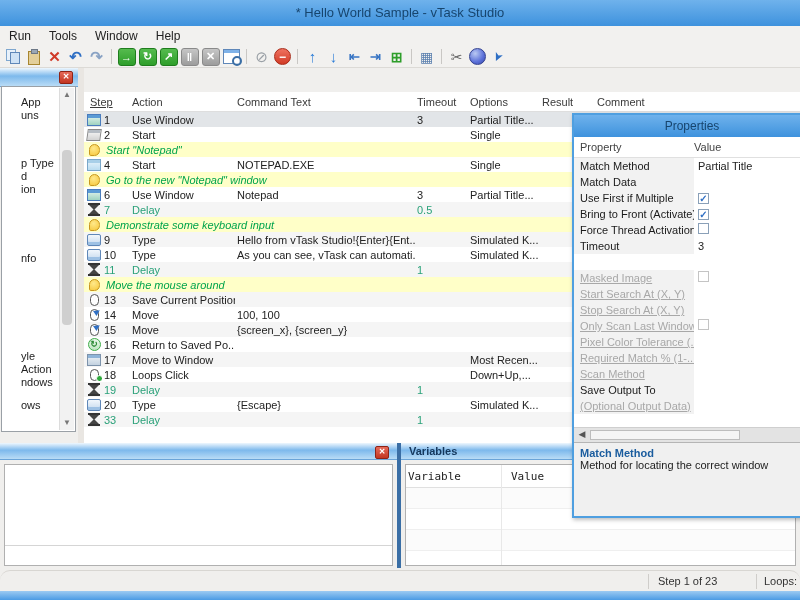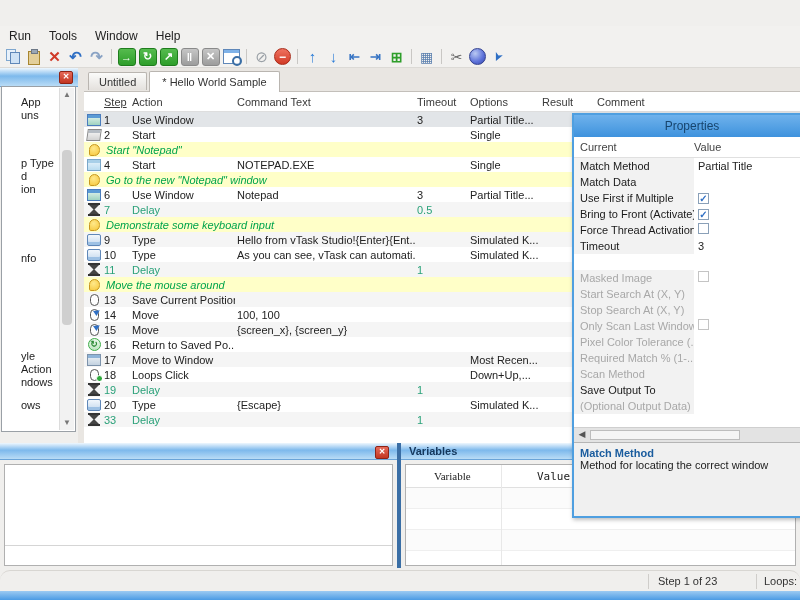--- a/index.html
+++ b/index.html
@@ -69,21 +69,21 @@
   
   .tabbar{position:absolute;left:84px;top:68px;width:716px;height:24px;background:#e9e6e2;
     border-bottom:1px solid #c3bfba;box-sizing:border-box;padding:3px 0 0 4px;}
   .tab{display:inline-block;padding:3px 10px 2px;background:linear-gradient(#fbfbfa,#e4e1dd);
     border:1px solid #b9b5b0;border-bottom:none;border-radius:2px 2px 0 0;margin-right:2px;color:#333;}
   .tab.active{background:#fff;padding:4px 12px 4px;position:relative;z-index:2;margin-bottom:-1px;}
   .tablewrap{position:absolute;left:84px;top:92px;width:716px;height:351px;background:#fff;}
   .thead,.trow{display:grid;grid-template-columns:18px 28px 105px 180px 53px 72px 55px auto;align-items:center;}
   .thead{height:19px;border-bottom:1px solid #dedede;color:#3a3a3a;}
   .thead div{padding-left:2px;}
-  .thead .c0{grid-column:1/3;padding-left:20px;text-decoration:underline;}
+  .thead .c0{grid-column:1/3;padding-left:6px;text-decoration:underline;}
   .trow{height:15px;font-size:11px;white-space:nowrap;}
   .trow>div{overflow:hidden;padding-left:2px;}
   .trow.alt{background:#f5f5f5;}
   .trow.sel{background:#e2e5e8;}
   .trow.delay .txt{color:#2aa179;}
   .trow.comment{background:#ffffc8;color:#00a44c;font-style:italic;}
   .trow.comment .ctext{grid-column:2/-1;padding-left:4px;}
   .cicon{display:flex;justify-content:center;align-items:center;}
   .cstep{text-align:left;padding-left:8px;}
 
@@ -110,21 +110,21 @@
   .bpanel .phead{position:absolute;left:0;top:0;right:0;height:17px;color:#14375c;font-weight:bold;
     line-height:16px;padding-left:8px;box-sizing:border-box;}
   .leftpanel{left:0;width:397px;}
   .leftbody{position:absolute;left:4px;top:21px;width:389px;height:102px;background:#fff;border:1px solid #b0b0b0;box-sizing:border-box;}
   .leftdiv{position:absolute;left:0;right:0;top:80px;height:1px;background:#d5d5d5;}
   .bdivider{position:absolute;left:397px;top:443px;width:4px;height:125px;background:#3a6ea5;}
   .varpanel{left:401px;width:399px;}
   .varbody{position:absolute;left:4px;top:21px;width:391px;height:102px;background:#fff;border:1px solid #b0b0b0;box-sizing:border-box;}
   .varhead{display:flex;height:22px;align-items:center;border-bottom:1px solid #e0e0e0;
     font-family:"DejaVu Sans Mono",monospace;font-size:11px;color:#222;}
-  .varhead .vc1{width:95px;padding-left:28px;font-family:Liberation Serif, serif;}
+  .varhead .vc1{width:95px;padding-left:2px;}
   .varhead .vc2{padding-left:8px;}
   .varrow{height:20px;border-bottom:1px solid #efefef;}
   .varrow:nth-child(odd){background:#fbfbfb;}
   .varcol{position:absolute;left:95px;top:0;bottom:0;width:1px;background:#e8e8e8;}
 
   
   .statusbar{position:absolute;left:0;top:570px;width:800px;height:21px;background:#f0efed;
     border-top:1px solid #d8d6d2;box-sizing:border-box;color:#333;border-radius:10px;}
   .ssep{position:absolute;top:3px;width:1px;height:15px;background:#cfcdca;}
   .stat-step{position:absolute;left:658px;top:4px;}
@@ -136,37 +136,38 @@
     border:2px solid #4f9fe0;background:#fff;box-sizing:border-box;box-shadow:1px 2px 4px rgba(0,0,0,.25);
     display:flex;flex-direction:column;}
   .props .ptitle{height:22px;background:linear-gradient(#6fb2ec,#3e92dd);color:#17456e;font-size:12px;
     text-align:center;line-height:22px;flex:none;}
   .pgridhead{display:flex;height:20px;align-items:center;border-bottom:1px solid #e0e0e0;color:#444;flex:none;}
   .pgridhead .pl{width:120px;padding-left:6px;box-sizing:border-box;}
   .prow{display:flex;height:16px;align-items:center;flex:none;}
   .prow .pl{width:120px;padding-left:6px;box-sizing:border-box;background:#f2f2f2;height:16px;line-height:16px;
     white-space:nowrap;overflow:hidden;color:#1a1a1a;}
   .prow .pv{flex:1;padding-left:4px;white-space:nowrap;overflow:hidden;height:16px;line-height:16px;}
-  .prow.disabled .pl{color:#a8a8a8;}
+  .prow.disabled .pl{color:#a8a8a8;text-decoration:underline;}
   .cb{width:11px;height:11px;border:1px solid #8aa0b8;background:#fff;display:inline-block;
     line-height:10px;font-size:10px;color:#2f6fc4;text-align:center;font-weight:bold;box-sizing:border-box;}
   .prow.disabled .cb{border-color:#c4c4c4;}
   .pfill{flex:1;}
   .pscroll{height:14px;background:#e3e3e3;border-top:1px solid #cfcfcf;position:relative;flex:none;}
   .pscroll .arrow{position:absolute;left:2px;top:1px;width:12px;height:11px;color:#555;font-size:9px;line-height:11px;text-align:center;}
   .pscroll .thumb{position:absolute;left:16px;top:2px;width:150px;height:10px;background:#f5f5f5;border:1px solid #bdbdbd;box-sizing:border-box;}
   .pdesc{height:74px;background:#f0f0f0;border-top:1px solid #b5b5b5;padding:4px 6px;box-sizing:border-box;flex:none;}
   .pdesc .dtitle{font-weight:bold;color:#1a5c9e;}
   .pdesc .dtext{color:#222;}
 </style>
 </head>
 <body>
 
 <div class="screen">
 
+  <div class="titlebar">* Hello World Sample - vTask Studio</div>
 
   <div class="menubar"><span class="mitem">Run</span><span class="mitem">Tools</span><span class="mitem">Window</span><span class="mitem">Help</span></div>
 
   <div class="toolbar">
       <div class="tbtn">
         <span class="sh-copy"></span>
       </div>
       <div class="tbtn">
         <span class="sh-paste"></span>
       </div>
@@ -256,23 +257,20 @@
         </div>
       <div class="sscroll">
         <div class="sarrow up">▲</div>
         <div class="sthumb"></div>
         <div class="sarrow dn">▼</div>
       </div>
     </div>
   </div>
   <div class="vsplit"></div>
 
-  <div class="tabbar">
-    <span class="tab">Untitled</span><span class="tab active">* Hello World Sample</span>
-  </div>
 
   <div class="tablewrap">
     <div class="thead">
       <div class="c0">Step</div>
       <div>Action</div>
       <div>Command Text</div>
       <div>Timeout</div>
       <div>Options</div>
       <div>Result</div>
       <div>Comment</div>
@@ -538,21 +536,21 @@
     <div class="ssep" style="left:648px"></div>
     <span class="stat-step">Step 1 of 23</span>
     <div class="ssep" style="left:756px"></div>
     <span class="stat-loops">Loops:</span>
   </div>
   <div class="bluestrip"></div>
 
   <div class="props">
     <div class="ptitle">Properties</div>
     <div class="pgridhead">
-      <span class="pl">Current</span>
+      <span class="pl">Property</span>
       <span class="pv">Value</span>
     </div>
     <div>
         <div class="prow">
           <span class="pl">Match Method</span>
           <span class="pv">Partial Title</span>
         </div>
         <div class="prow">
           <span class="pl">Match Data</span>
           <span class="pv"></span>

